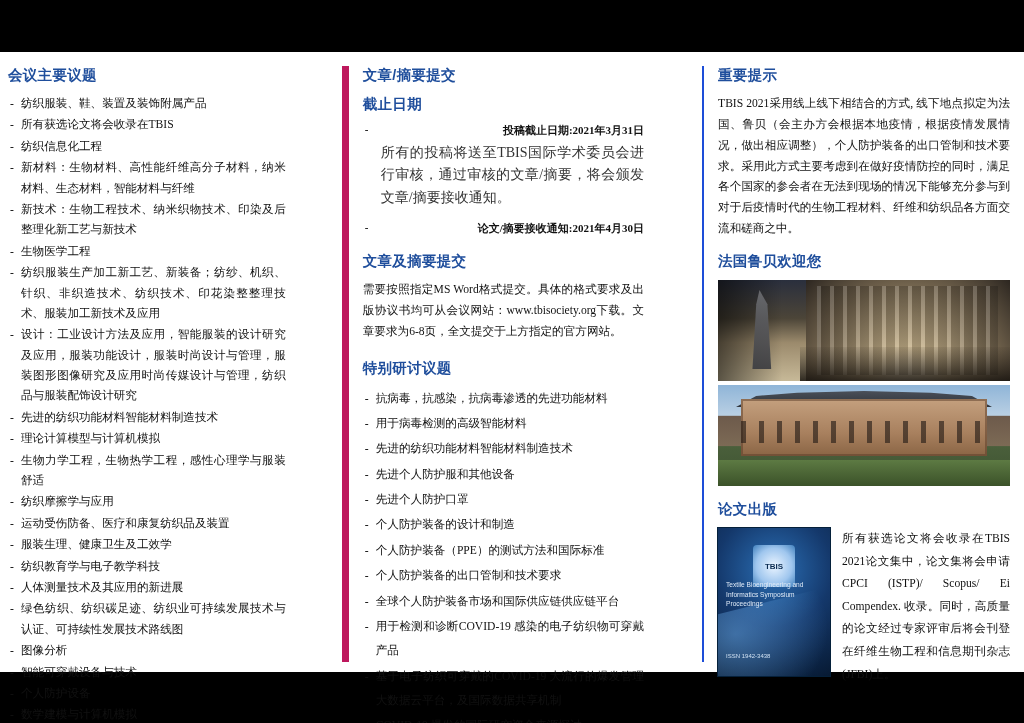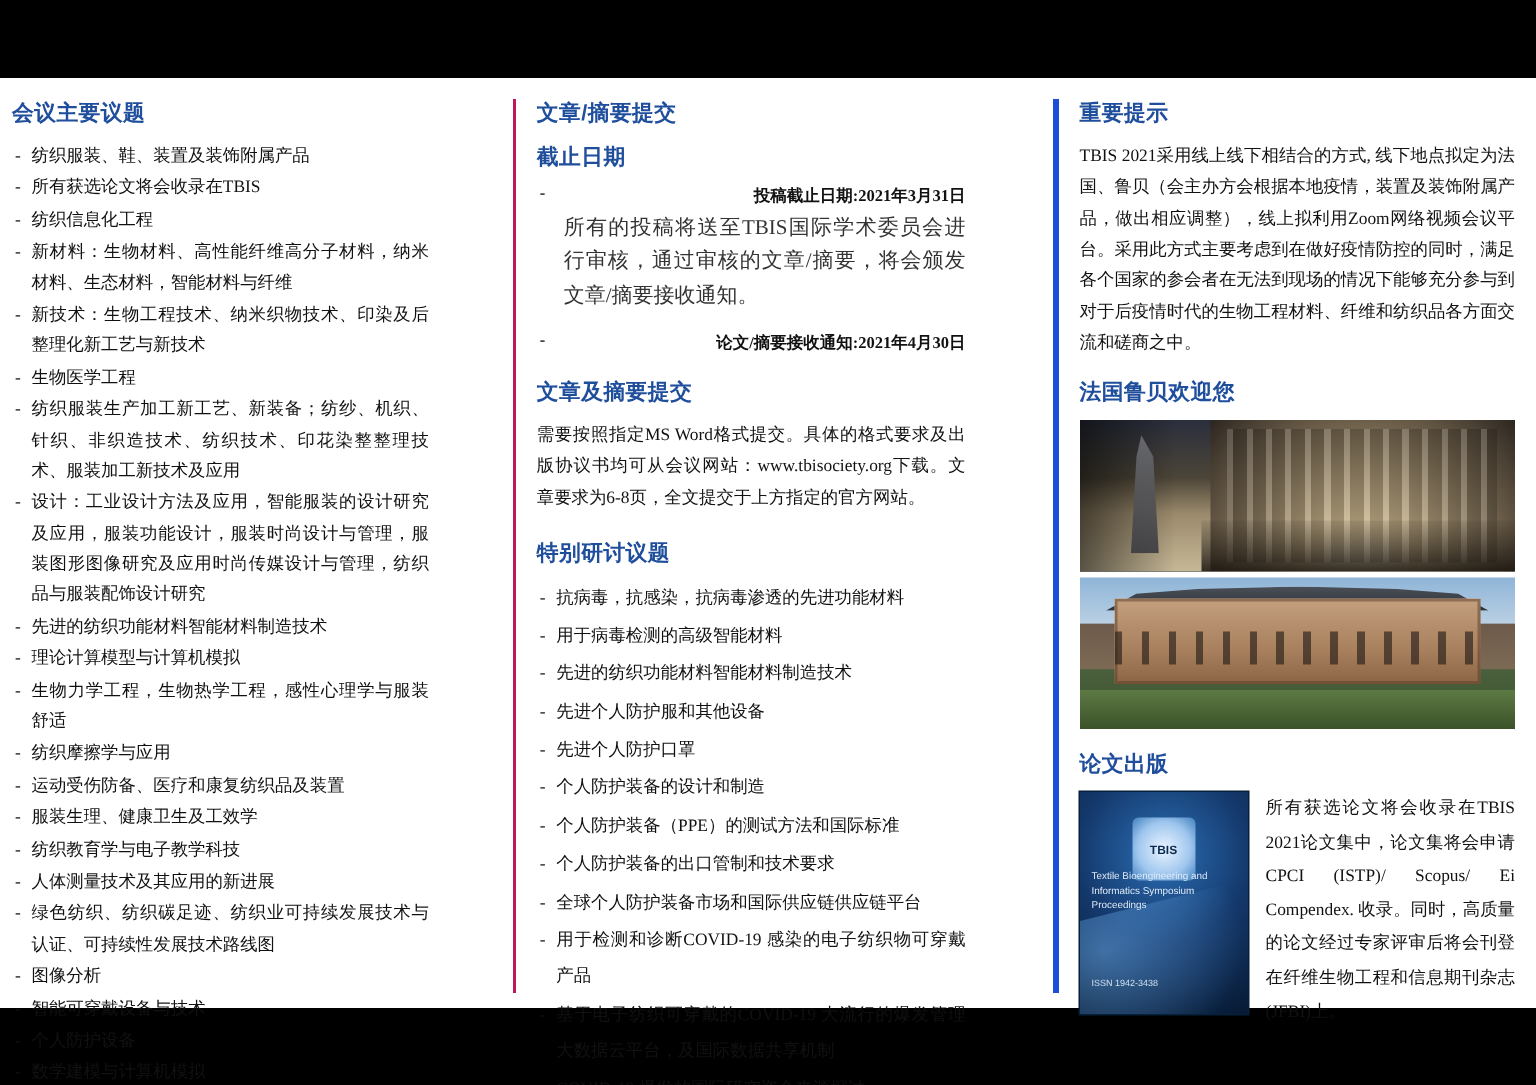--- a/index.html
+++ b/index.html
@@ -27,22 +27,22 @@
     height: 100%;
     box-sizing: border-box;
     padding: 14px 14px 10px 8px;
     gap: 44px;
   }
   .col {
     box-sizing: border-box;
     position: relative;
   }
   .col1 { width: 325px; padding-right: 12px; }
-  .col2 { width: 352px; padding: 0 14px; border-left: 2px solid #be185d; }
-  .col3 { width: 345px; padding-left: 14px; border-left: 4px solid #1d4ed8; }
+  .col2 { width: 352px; padding: 0 14px; border-left: 7px solid #be185d; }
+  .col3 { width: 345px; padding-left: 14px; border-left: 2px solid #1d4ed8; }
 
   h2.sec {
     color: #1f4e9c;
     font-family: "Liberation Sans", sans-serif;
     font-size: 14.5px;
     font-weight: bold;
     margin: 0 0 9px 0;
     letter-spacing: 0.3px;
   }
   h2.sec.mt { margin-top: 16px; }
@@ -325,21 +325,21 @@
         <li>全球个人防护装备市场和国际供应链供应链平台</li>
         <li>用于检测和诊断COVID-19 感染的电子纺织物可穿戴产品</li>
         <li>基于电子纺织可穿戴的COVID-19 大流行的爆发管理大数据云平台，及国际数据共享机制</li>
         <li>COVID-19 爆发的国际研究资金来源探讨</li>
         <li>建立国际纺织品研究合作平台以应对COVID-19 暴发</li>
       </ul>
     </div>
 
     <div class="col col3">
       <h2 class="sec">重要提示</h2>
-      <p class="para">TBIS 2021采用线上线下相结合的方式, 线下地点拟定为法国、鲁贝（会主办方会根据本地疫情，装置及装饰附属产品，做出相应调整），线上拟利用Zoom网络视频会议平台。采用此方式主要考虑到在做好疫情防控的同时，满足各个国家的参会者在无法到现场的情况下能够充分参与到对于后疫情时代的生物工程材料、纤维和纺织品各方面交流和磋商之中。</p>
+      <p class="para">TBIS 2021采用线上线下相结合的方式, 线下地点拟定为法国、鲁贝（会主办方会根据本地疫情，根据疫情发展情况，做出相应调整），个人防护装备的出口管制和技术要求。采用此方式主要考虑到在做好疫情防控的同时，满足各个国家的参会者在无法到现场的情况下能够充分参与到对于后疫情时代的生物工程材料、纤维和纺织品各方面交流和磋商之中。</p>
 
       <h2 class="sec" style="margin-top:12px;">法国鲁贝欢迎您</h2>
 
       <div class="photo photo1">
         <div class="arch"></div>
         <div class="pillars"></div>
         <div class="floor"></div>
         <div class="spire"></div>
       </div>
 

